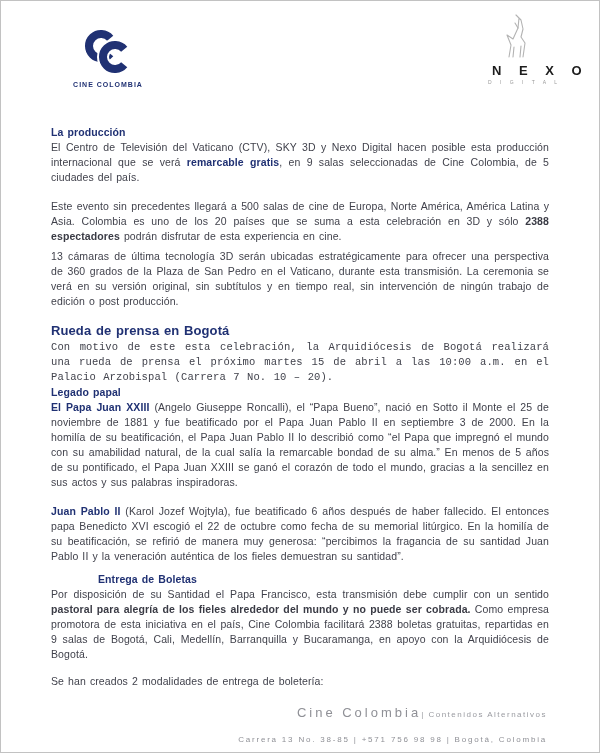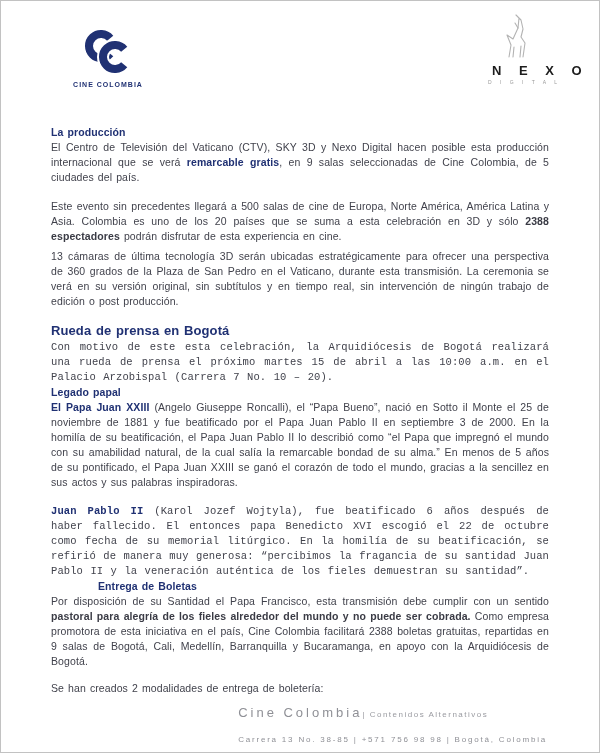--- a/index.html
+++ b/index.html
@@ -35,32 +35,32 @@
   h2{font-size:13px;line-height:16px;font-weight:bold;}
 
   .h-first{margin-top:14px;}
   .p1{margin-top:0;}
   .p2{margin-top:14px;}
   .p3{margin-top:5px;}
   .h-rueda{margin-top:14px;}
   .p4{margin-top:1px;font-family:Liberation Mono, monospace;}
   .h-legado{margin-top:0;}
   .p5{margin-top:0;}
-  .p6{margin-top:14px;font-family:Liberation Mono, monospace;}
-  .h-entrega{padding-left:47px;}
+  .p6{margin-top:14px;}
+  .h-entrega{margin-top:8px;padding-left:47px;}
   .p7{margin-top:0;}
   .p8{margin-top:12px;}
 
   .bold-blue{font-weight:bold;color:#203173;}
   .bold-dark{font-weight:bold;color:#3a3b45;}
 
   
   footer{
     position:absolute;right:52px;bottom:8px;
-    color:#8f9096;
+    text-align:right;color:#8f9096;
   }
   .f-brand-line{white-space:nowrap;}
   .f-brand{font-size:13px;letter-spacing:3px;color:#8f9096;}
   .f-brand-suffix{font-size:8px;letter-spacing:1.5px;color:#9a9ba1;}
   .f-address{font-size:8px;letter-spacing:1.8px;margin-top:14px;white-space:nowrap;}
   .f-links{font-size:8px;margin-top:2px;white-space:nowrap;color:#2f3f8f;}
   .f-links a{color:#2f3f8f;text-decoration:underline;}
   .f-link-sep{color:#2f3f8f;margin:0 2px;}
 </style>
 </head>

